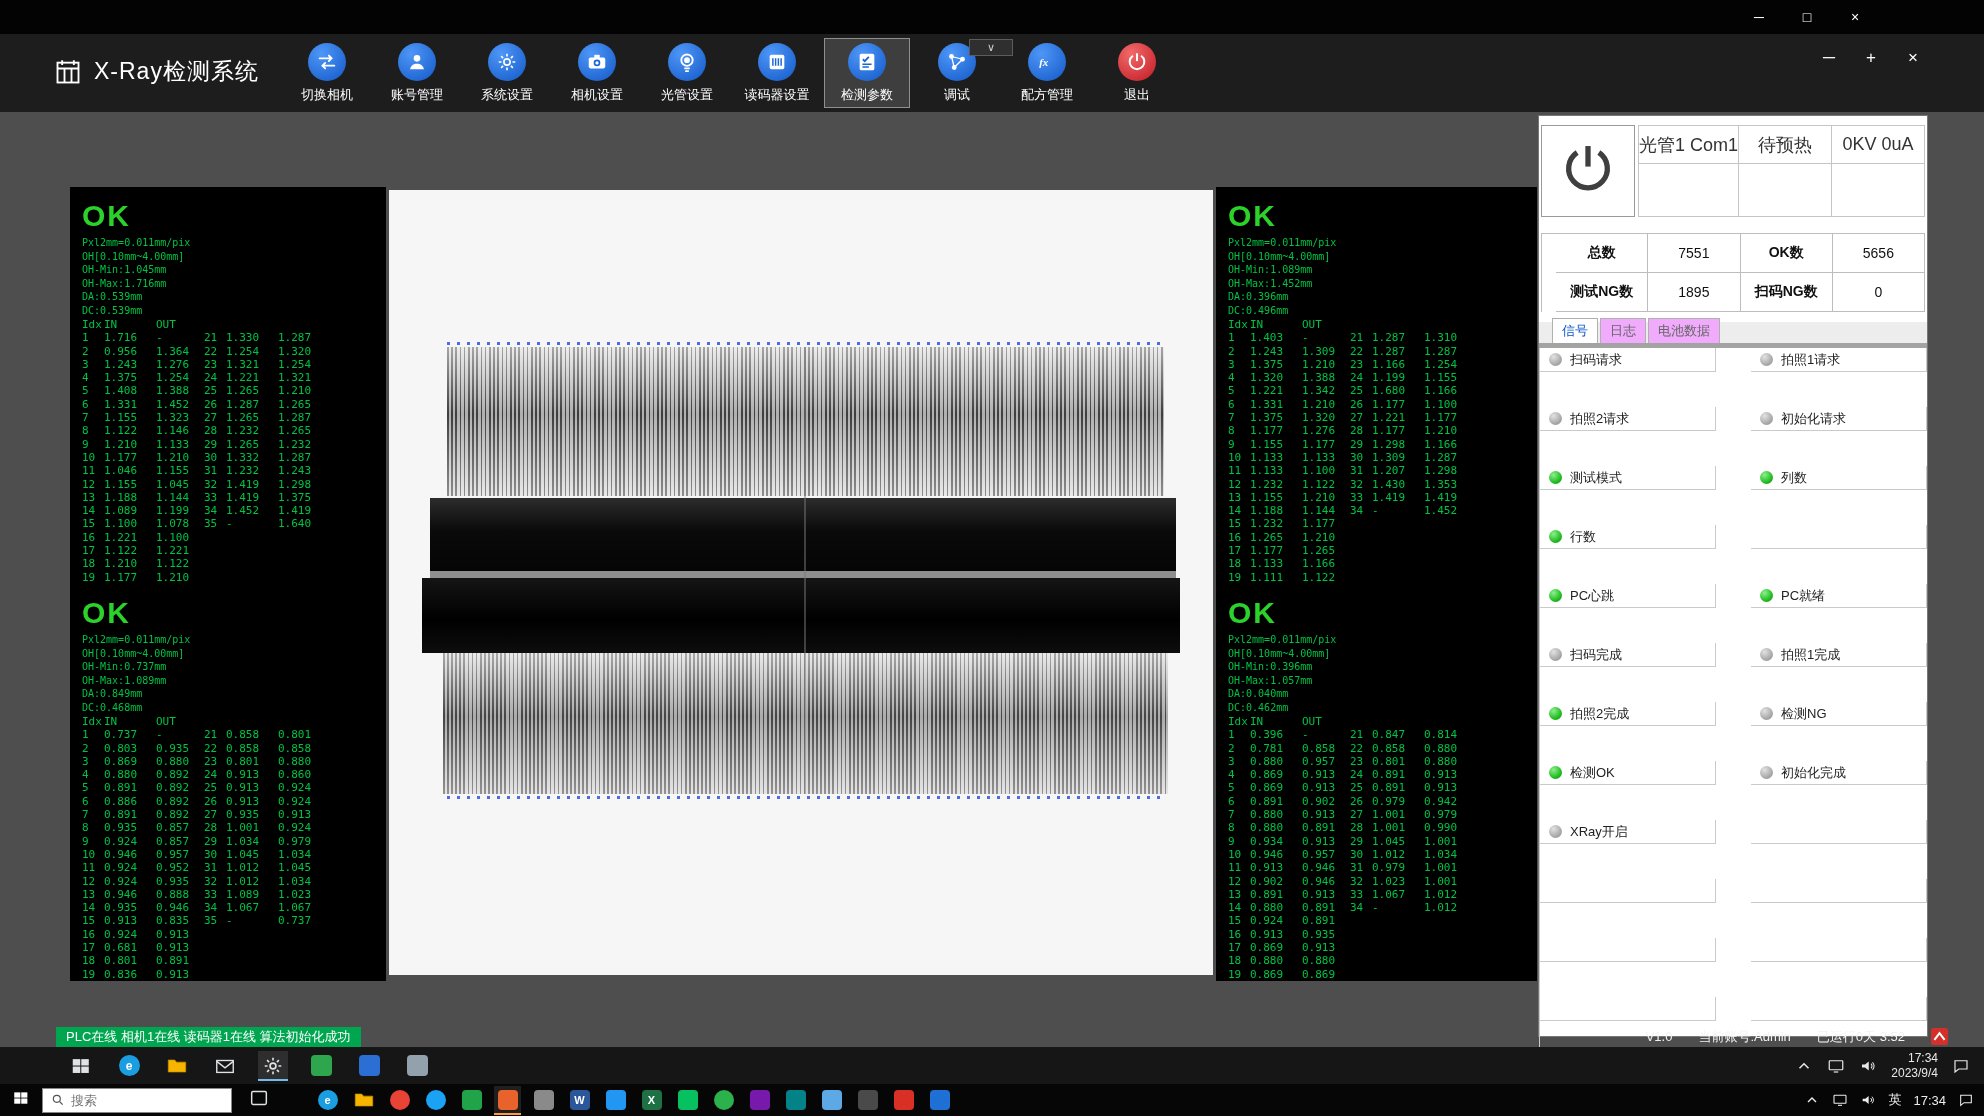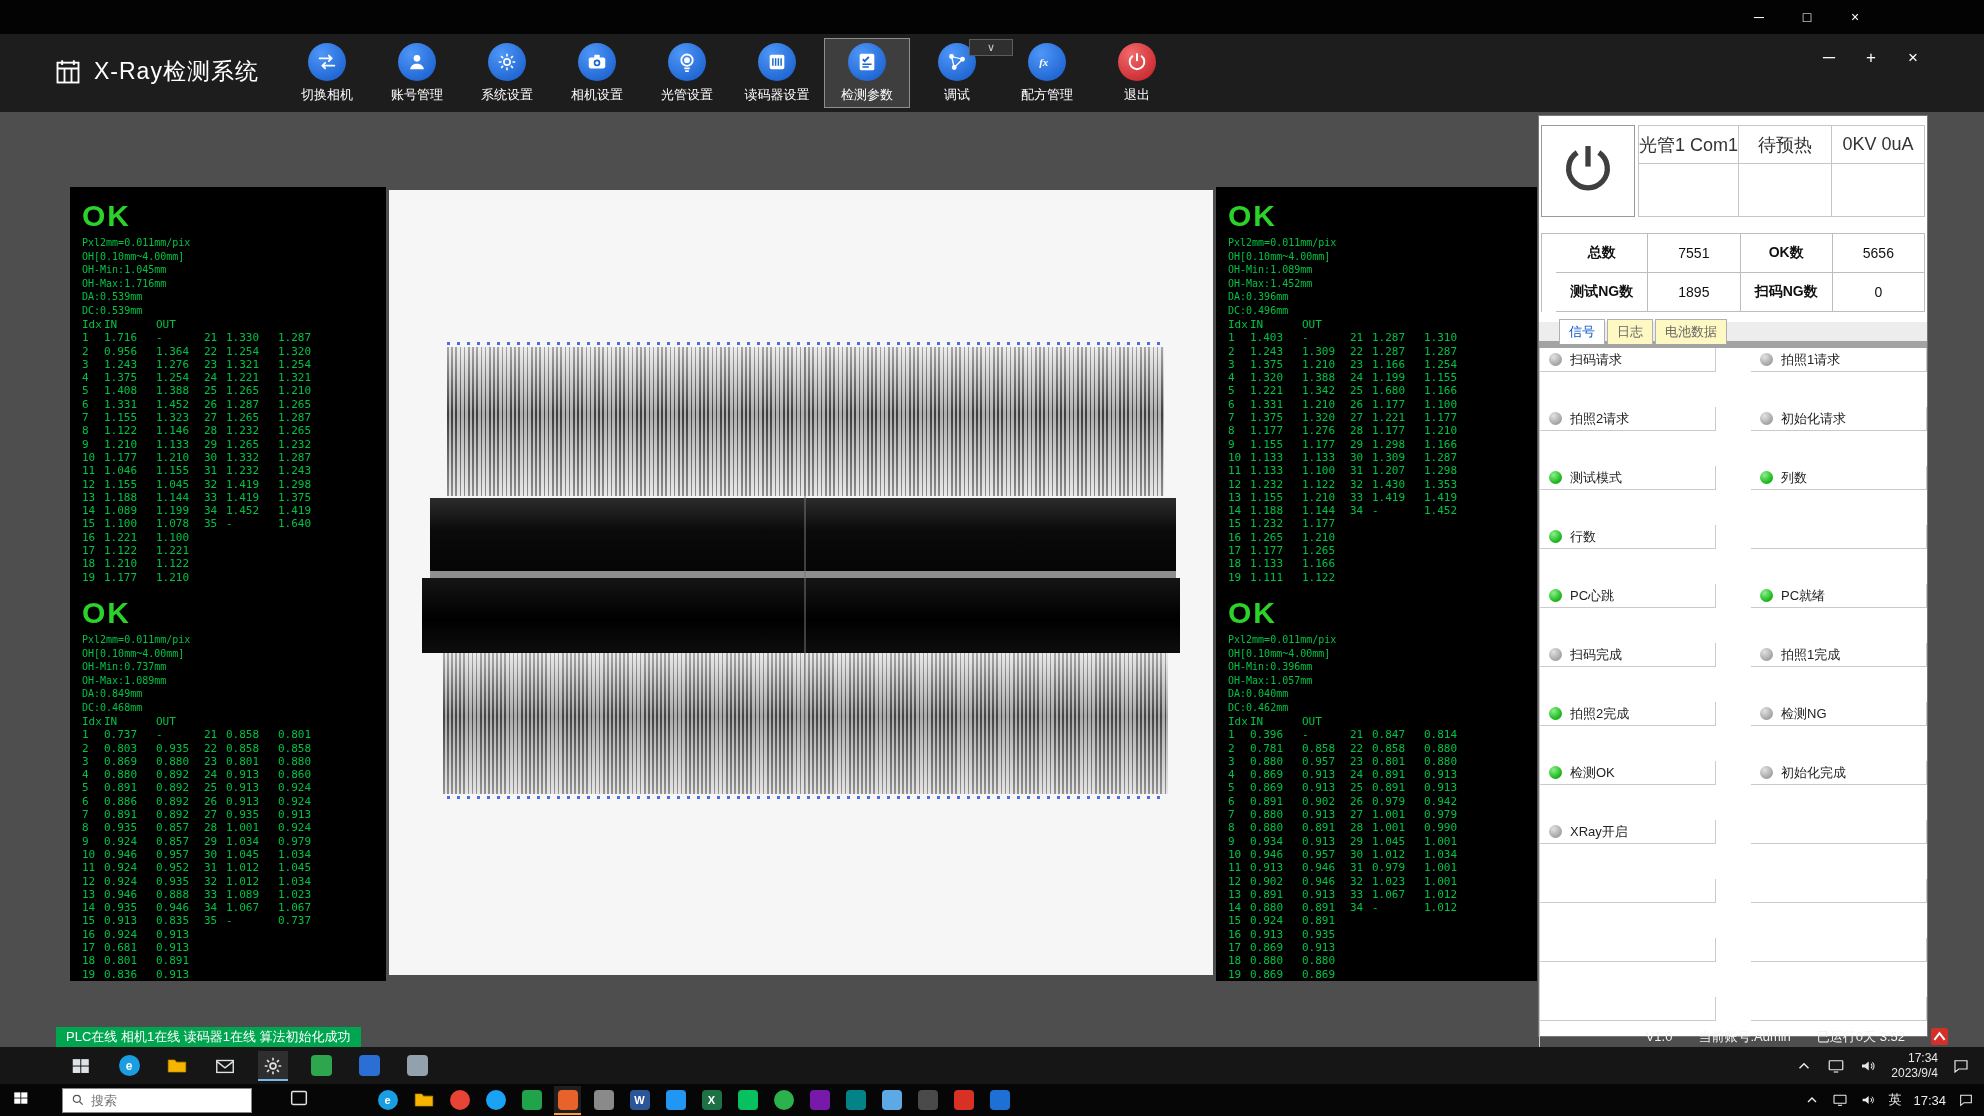--- a/index.html
+++ b/index.html
@@ -64,22 +64,22 @@
   .logo-l1{font-size:25px;font-weight:bold;color:#1b3c74;letter-spacing:2px;line-height:1.05;}
   .logo-l2{font-size:33px;font-weight:bold;color:#1b3c74;letter-spacing:8px;line-height:1.05;}
   .device-row{display:flex;margin:9px 2px 0;height:92px;flex:none;}
   .power-cell{width:94px;border:1px solid #9a9a9a;display:flex;align-items:center;justify-content:center;cursor:pointer;color:#3f3f3f;flex:none;}
   .power-cell svg{width:58px;height:58px;}
   .device-grid{flex:1;display:grid;grid-template-columns:1fr 1fr 1fr;grid-template-rows:38px 1fr;margin-left:3px;border-left:1px solid #c5c5c5;border-top:1px solid #c5c5c5;}
   .dcell{border-right:1px solid #c5c5c5;border-bottom:1px solid #c5c5c5;display:flex;align-items:center;justify-content:center;font-size:18px;color:#333;white-space:nowrap;}
   .stats-grid{margin:16px 2px 0;display:grid;grid-template-columns:repeat(4,1fr);grid-auto-rows:39px;border-left:1px solid #bdbdbd;border-top:1px solid #bdbdbd;flex:none;padding-left:14px;}
   .stat-cell{border-right:1px solid #bdbdbd;border-bottom:1px solid #bdbdbd;display:flex;align-items:center;justify-content:center;font-size:14px;color:#101010;white-space:nowrap;}
   .stat-cell.lab{font-weight:bold;}
-  .tabs{margin-top:10px;display:flex;align-items:center;gap:2px;padding-left:20px;height:26px;background:#ededed;border-bottom:7px solid #a3a3a3;flex:none;}
-  .tab{padding:3px 9px;font-size:13px;color:#666;background:#fef9c3;border:1px solid #b0b0b0;border-bottom:none;cursor:pointer;white-space:nowrap;}
+  .tabs{margin-top:10px;display:flex;align-items:flex-end;gap:2px;padding-left:13px;height:26px;background:#ededed;border-bottom:5px solid #a3a3a3;flex:none;}
+  .tab{padding:3px 9px;font-size:13px;color:#666;background:#f0abfc;border:1px solid #b0b0b0;border-bottom:none;cursor:pointer;white-space:nowrap;}
   .tab.active{background:#fff;color:#0a54c8;}
   #signal-grid{display:grid;grid-template-columns:1fr 1fr;grid-auto-rows:24px;border-left:1px solid #cacaca;flex:none;gap:35px;}
   .sig-cell{border-right:1px solid #cacaca;border-bottom:1px solid #cacaca;display:flex;align-items:center;gap:8px;padding:0 9px;overflow:hidden;}
   .dot{width:13px;height:13px;border-radius:50%;flex:none;}
   .dot.on{background:radial-gradient(circle at 35% 30%,#8cf08c,#1cb81c 65%,#0f8f0f);}
   .dot.off{background:radial-gradient(circle at 35% 30%,#e2e2e2,#a2a2a2 70%,#8a8a8a);}
   .sig-label{font-size:13px;color:#222;white-space:nowrap;}
   .flex-spacer{flex:1;}
   .auto-bar{margin:0 8px;height:24px;background:linear-gradient(180deg,#46d246,#1fae1f);color:#fff;font-weight:bold;font-size:15px;display:flex;align-items:center;justify-content:center;border-radius:2px;cursor:pointer;flex:none;}
   .side-btns{margin:37px 10px 20px;display:flex;align-items:center;flex:none;}
@@ -99,21 +99,21 @@
   #tb-inner-icons{display:flex;gap:18px;margin-left:66px;align-items:center;}
   .task-icon{width:30px;height:30px;display:flex;align-items:center;justify-content:center;cursor:pointer;color:#dfe3e6;flex:none;}
   .task-icon svg{width:22px;height:22px;}
   .task-icon.active{background:#2e2e2e;box-shadow:inset 0 -2px 0 #76b9ed;}
   .app-chip{width:21px;height:21px;border-radius:4px;display:flex;align-items:center;justify-content:center;color:#fff;font-size:12px;font-weight:bold;}
   .app-chip.round{border-radius:50%;}
   .tray{margin-left:auto;display:flex;align-items:center;gap:14px;margin-right:14px;color:#e8e8e8;}
   .tray .tico{width:18px;height:18px;display:inline-flex;cursor:pointer;}
   .tray svg{width:18px;height:18px;}
   .clock2{font-size:12px;line-height:1.25;text-align:right;cursor:pointer;}
-  #tb-outer{position:absolute;top:1084px;left:0;right:0;height:32px;background:#060606;display:flex;align-items:center;gap:20px;}
+  #tb-outer{position:absolute;top:1084px;left:0;right:0;height:32px;background:#060606;display:flex;align-items:center;}
   .start-btn{width:42px;height:32px;display:flex;align-items:center;justify-content:center;color:#fff;cursor:pointer;flex:none;}
   .start-btn svg{width:18px;height:18px;}
   .search-box{width:190px;height:25px;background:#fff;display:flex;align-items:center;gap:6px;padding:0 8px;border:1px solid #888;flex:none;}
   .search-box .sico{width:14px;height:14px;display:inline-flex;color:#555;}
   .search-box svg{width:14px;height:14px;}
   .search-box input{border:none;outline:none;font-size:13px;width:140px;color:#333;font-family:inherit;background:transparent;}
   .taskview{margin-left:12px;color:#dfe3e6;}
   #tb-outer-icons{display:flex;gap:9px;margin-left:40px;align-items:center;}
   #tb-outer-icons .task-icon{width:27px;height:29px;}
   #tb-outer-icons .app-chip{width:20px;height:20px;font-size:11px;}

